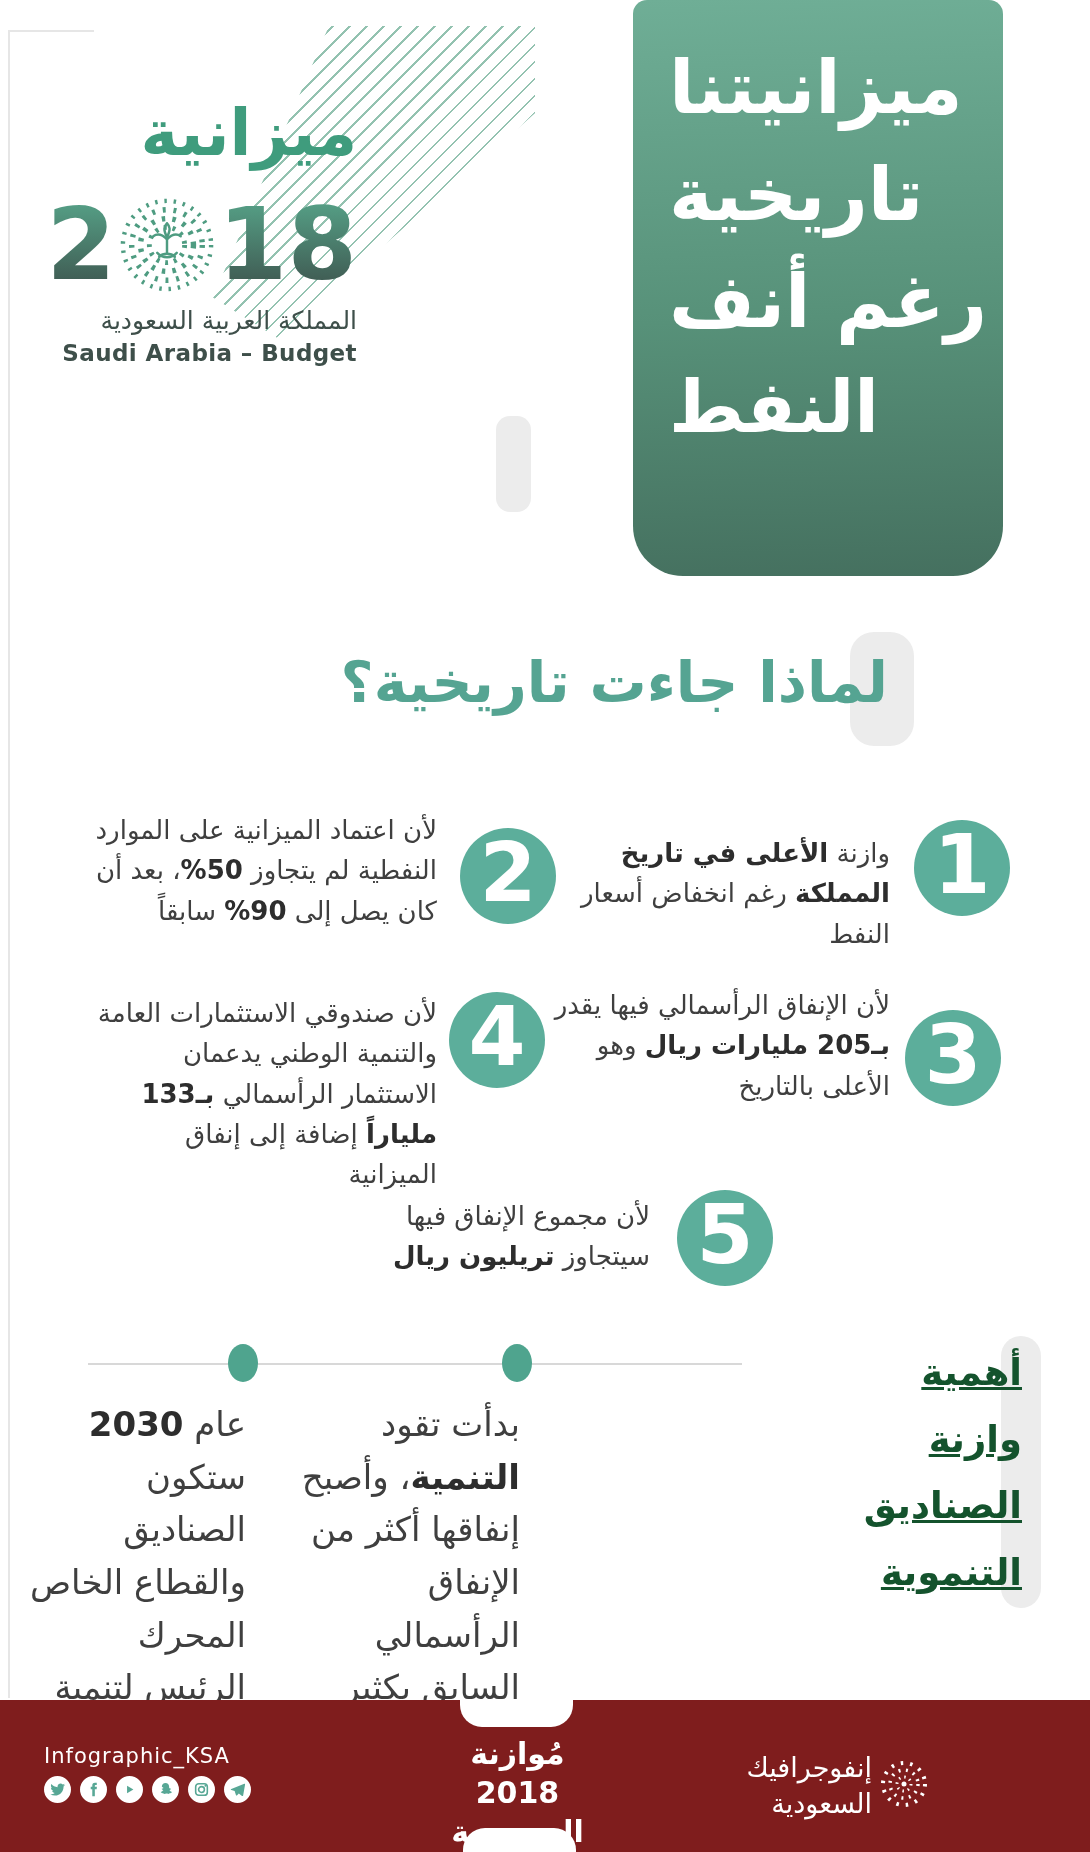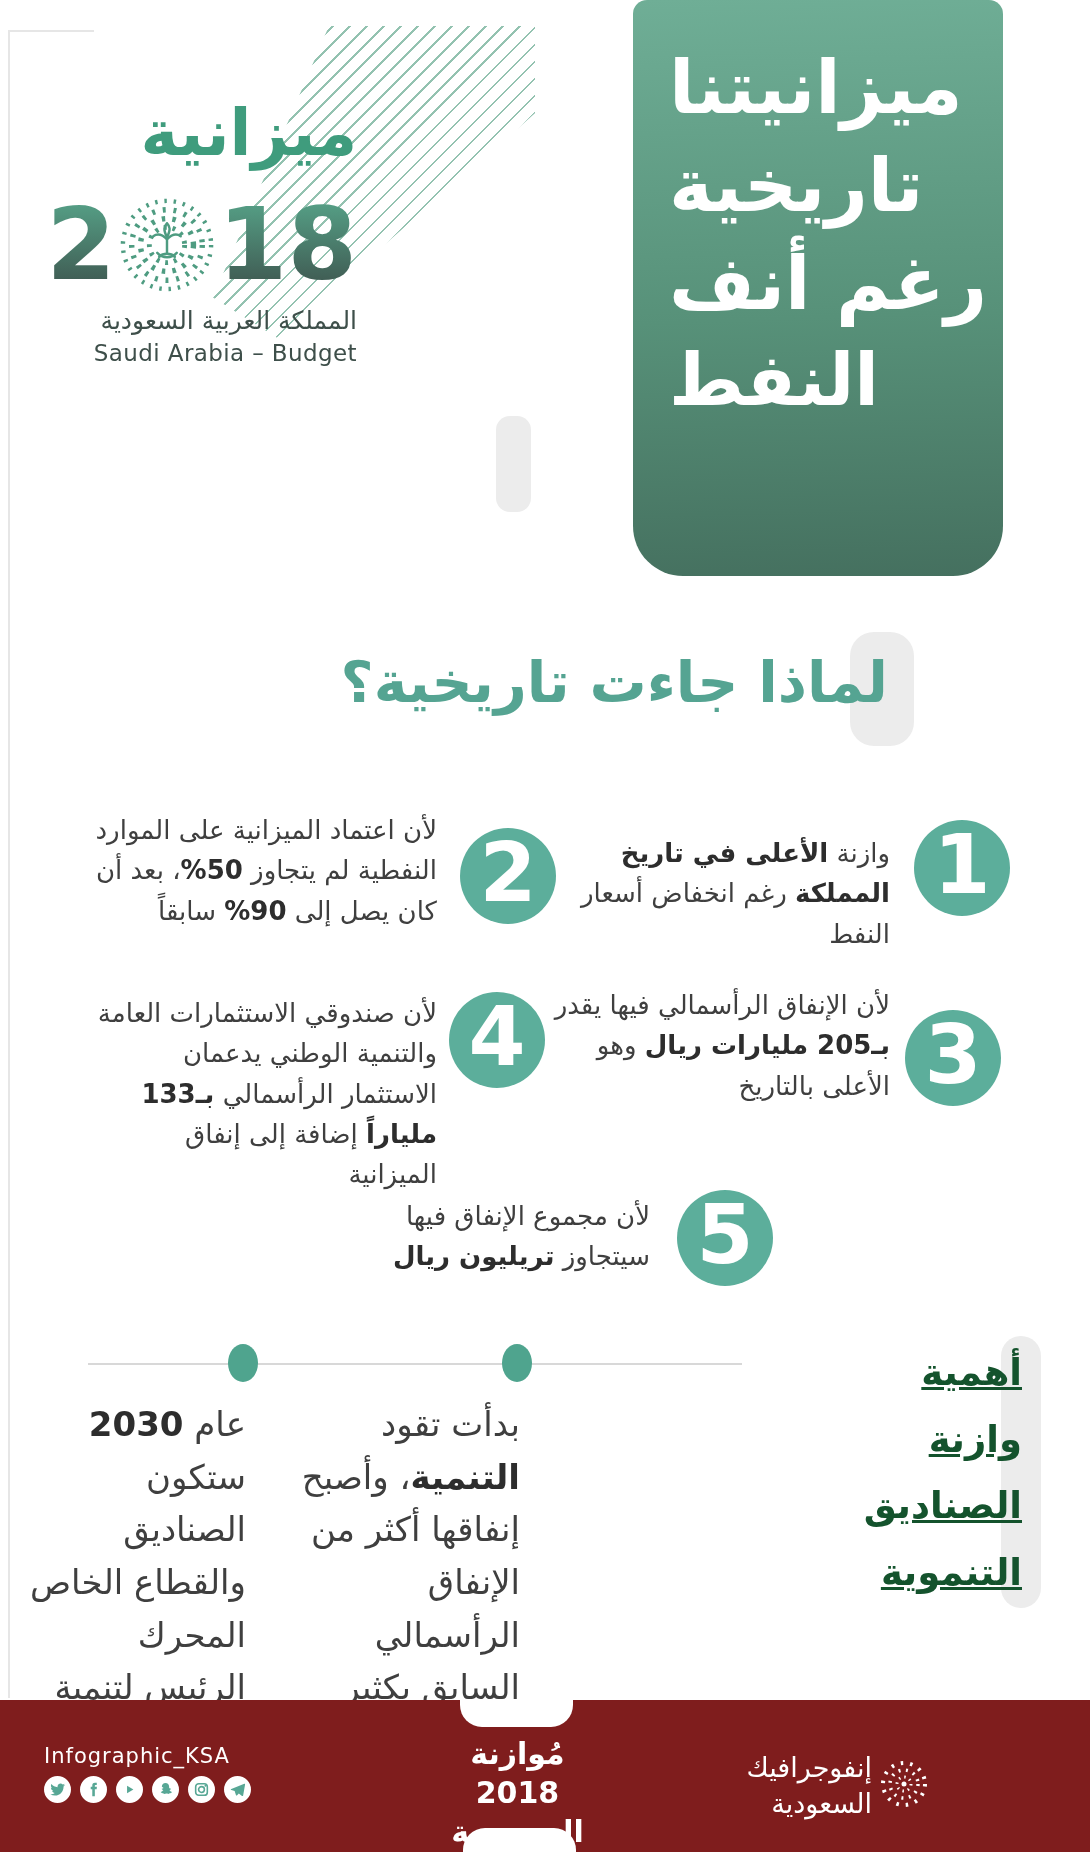--- a/index.html
+++ b/index.html
@@ -13,21 +13,21 @@
   
   .edge-v{left:8px;top:30px;width:2px;height:1668px;background:#e6e6e6;}
   .edge-h{left:8px;top:30px;width:86px;height:2px;background:#e6e6e6;}
 
   
   .banner{
     left:633px;top:0;width:370px;height:576px;
     background:linear-gradient(178deg,#6FAE96 0%,#579179 55%,#45705F 100%);
     border-radius:14px 14px 50px 50px;
     display:flex;flex-direction:column;align-items:flex-end;
-    padding:50px 36px 0;box-sizing:border-box;gap:24px;direction:rtl;
+    padding:50px 36px 0;box-sizing:border-box;gap:33px;direction:rtl;
   }
   .banner-line{color:#fff;font-weight:700;font-size:74px;line-height:1;white-space:nowrap;}
   .banner-line.big{font-size:72px;}
 
   
   .hatch{
     left:213px;top:26px;width:322px;height:312px;
     background:repeating-linear-gradient(135deg,rgba(111,174,150,.75) 0 1.8px,transparent 1.8px 12px);
     clip-path:polygon(36% 0,100% 0,100% 28%,20% 100%,0 87%);
   }
@@ -37,21 +37,21 @@
     font-size:64px;font-weight:700;color:#3F9C7D;line-height:1.1;}
   .logo-year{left:67px;top:190px;width:290px;height:110px;display:flex;direction:ltr;
     align-items:center;justify-content:flex-end;}
   .yr{font-size:100px;font-weight:700;line-height:1;
     background:linear-gradient(180deg,#57A58A 0%,#3E564F 95%);
     -webkit-background-clip:text;background-clip:text;color:transparent;}
   .emblem{width:98px;height:98px;margin:0 2px;flex:0 0 auto;}
   .logo-ar{left:85px;top:306px;width:272px;text-align:right;direction:rtl;
     font-size:25px;color:#3E4F4A;}
   .logo-en{left:55px;top:340px;width:302px;text-align:right;
-    font-size:23px;font-weight:400;color:#3E4F4A;letter-spacing:.4px;}
+    font-size:23px;font-weight:700;color:#3E4F4A;letter-spacing:.4px;}
 
   
   .quote-bar{background:#ececec;border-radius:14px;}
   .q1{left:496px;top:416px;width:35px;height:96px;}
   .intro{left:150px;top:412px;width:340px;margin:0;text-align:right;direction:rtl;
     font-size:28px;line-height:1.58;color:#3f3f3f;}
 
   
   .why-bracket{left:850px;top:632px;width:64px;height:114px;background:#ececec;border-radius:24px;}
   .why{left:288px;top:648px;width:600px;margin:0;text-align:right;direction:rtl;

